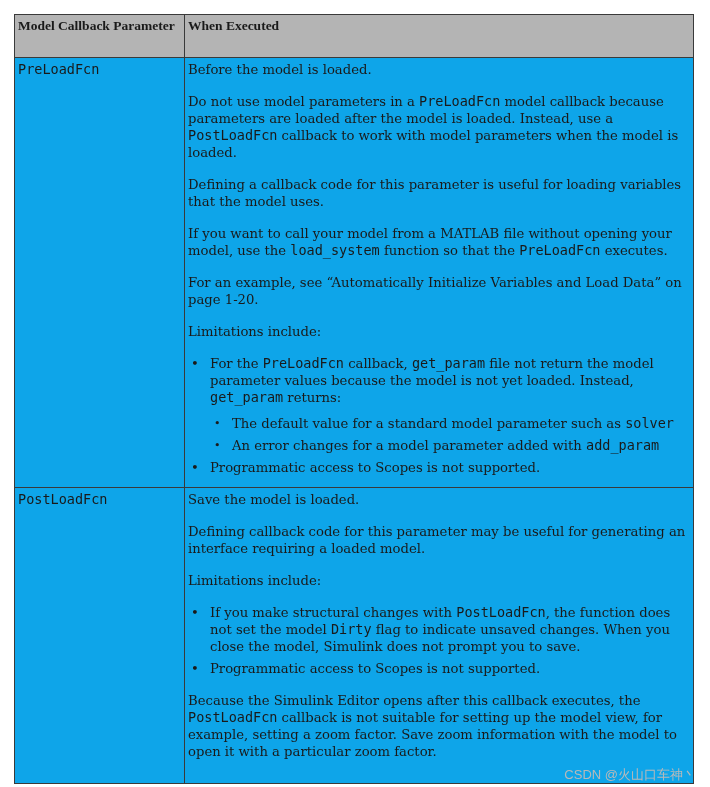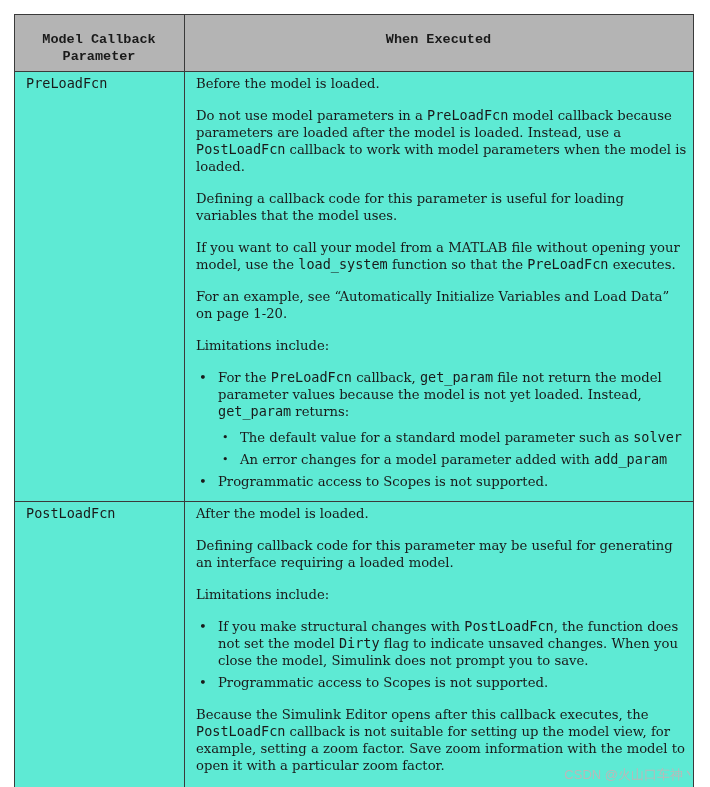--- a/index.html
+++ b/index.html
@@ -5,24 +5,24 @@
   html, body { margin: 0; padding: 0; background: #ffffff; }
   body { width: 710px; height: 787px; position: relative; overflow: hidden; }
   .tbl {
     position: absolute; left: 14px; top: 14px; width: 680px;
     border-collapse: collapse; border: 1.5px solid #3a3a3a;
     font-family: "DejaVu Serif", serif; font-size: 13.2px; color: #1a1a1a;
     table-layout: fixed;
   }
   .tbl th, .tbl td { border: 1px solid #3a3a3a; vertical-align: top; text-align: left; }
   .tbl th {
-    background: #b4b4b4; font-family: Liberation Mono, monospace; font-weight: bold;
-    font-size: 13.5px; padding: 16px 4px 4px 3px; line-height: 17px; height: 36px; text-align: center;
+    background: #b4b4b4; font-family: Liberation Serif, serif; font-weight: bold;
+    font-size: 13.5px; padding: 2px 4px 4px 3px; line-height: 17px; height: 36px;
   }
-  .tbl td { background: #5eead4; padding: 3px 4px 6px 11px; line-height: 17px; }
+  .tbl td { background: #0ea5e9; padding: 3px 4px 6px 3px; line-height: 17px; }
   .col1 { width: 170px; }
   .param { font-family: "DejaVu Sans Mono", monospace; font-size: 13.5px; }
   code { font-family: "DejaVu Sans Mono", monospace; font-size: 13.5px; }
   p { margin: 0 0 15px 0; }
   ul { margin: 0; padding: 0; list-style: none; }
   ul.l1 > li { position: relative; padding-left: 22px; margin-bottom: 5px; }
   ul.l1 > li::before { content: "•"; position: absolute; left: 3px; top: 0; }
   ul.l2 { margin-top: 9px; }
   ul.l2 > li { position: relative; padding-left: 22px; margin-bottom: 5px; }
   ul.l2 > li::before { content: "•"; position: absolute; left: 4px; top: 0; font-size: 11px; }
@@ -63,21 +63,21 @@
               <li><span>An error changes for a model parameter added with </span><code>add_param</code></li>
             </ul>
           </li>
           <li>Programmatic access to Scopes is not supported.</li>
         </ul>
       </td>
     </tr>
     <tr>
       <td class="param">PostLoadFcn</td>
       <td>
-        <p>After the model is loaded.</p>
+        <p>Save the model is loaded.</p>
         <p>Defining callback code for this parameter may be useful for generating an interface requiring a loaded model.</p>
         <p>Limitations include:</p>
         <ul class="l1 tight">
           <li><span>If you make structural changes with </span><code>PostLoadFcn</code><span>, the function does not set the model </span><code>Dirty</code><span> flag to indicate unsaved changes. When you close the model, Simulink does not prompt you to save.</span></li>
           <li>Programmatic access to Scopes is not supported.</li>
         </ul>
         <p style="margin-bottom:17px"><span>Because the Simulink Editor opens after this callback executes, the </span><code>PostLoadFcn</code><span> callback is not suitable for setting up the model view, for example, setting a zoom factor. Save zoom information with the model to open it with a particular zoom factor.</span></p>
       </td>
     </tr>
   </tbody>

